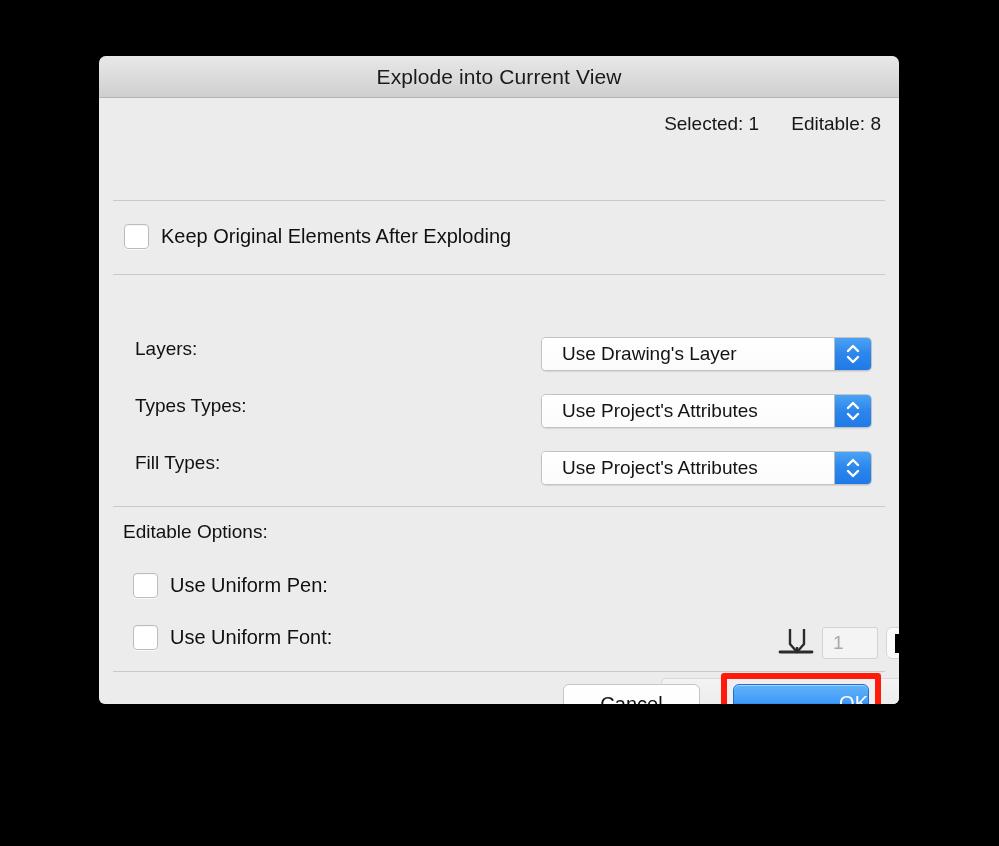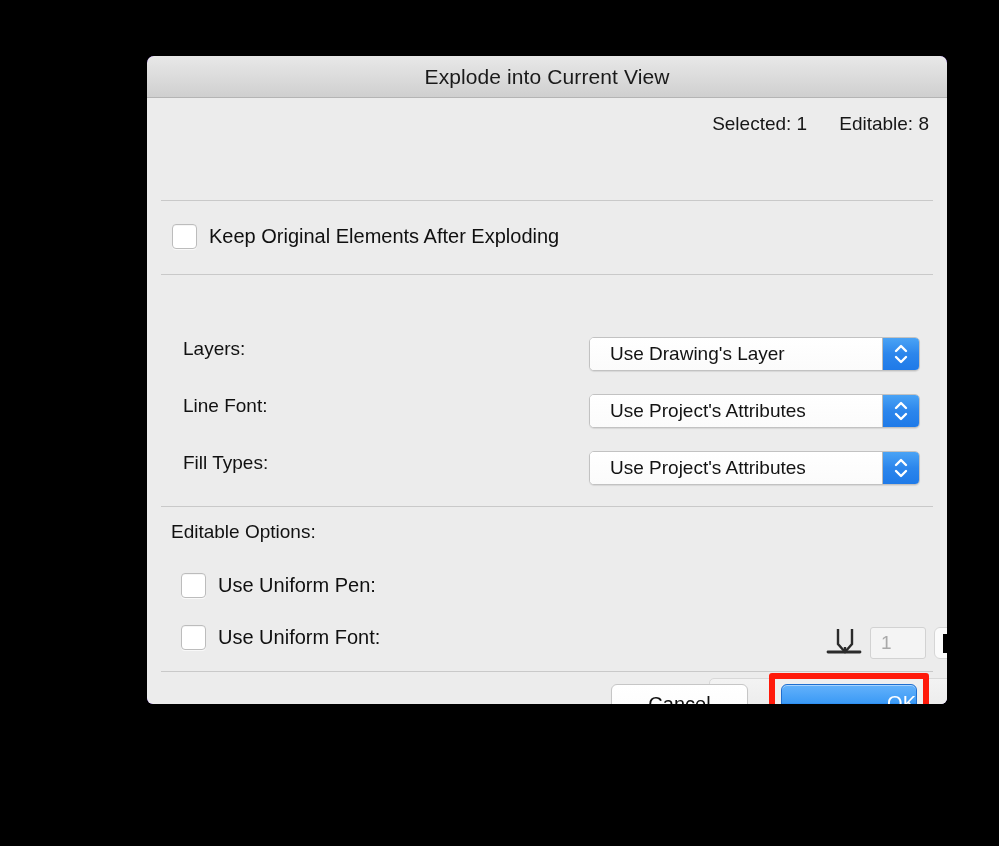--- a/index.html
+++ b/index.html
@@ -21,21 +21,20 @@
   #dialog {
     position: absolute;
     left: 99px;
     top: 56px;
     width: 800px;
     height: 648px;
     background: #6d28d9;
     border-radius: 7px 7px 6px 6px;
     box-shadow: 0 2px 6px rgba(0,0,0,0.55);
     overflow: hidden;
-    margin-left: 48px;
   }
 
   #titlebar {
     height: 41px;
     background: linear-gradient(to bottom, #e8e8e8 0%, #dcdcdc 50%, #cfcfcf 100%);
     border-bottom: 1px solid #b4b4b4;
     display: flex;
     align-items: center;
     justify-content: center;
   }
@@ -307,21 +306,21 @@
       <span class="stepper">
         <svg class="chev" viewBox="0 0 14 9">
             <polyline points="2,7 7,2 12,7" fill="none" stroke="#ffffff" stroke-width="2.4" stroke-linecap="round" stroke-linejoin="round"></polyline>
           </svg>
         <svg class="chev" viewBox="0 0 14 9">
             <polyline points="2,2 7,7 12,2" fill="none" stroke="#ffffff" stroke-width="2.4" stroke-linecap="round" stroke-linejoin="round"></polyline>
           </svg>
       </span>
     </div>
 
-    <div class="field-label" id="lbl-line">Line Font:</div>
+    <div class="field-label" id="lbl-line">Types Types:</div>
     <div class="popup" id="pop-line">
       <span class="popup-text">Use Project's Attributes</span>
       <span class="stepper">
         <svg class="chev" viewBox="0 0 14 9">
             <polyline points="2,7 7,2 12,7" fill="none" stroke="#ffffff" stroke-width="2.4" stroke-linecap="round" stroke-linejoin="round"></polyline>
           </svg>
         <svg class="chev" viewBox="0 0 14 9">
             <polyline points="2,2 7,7 12,2" fill="none" stroke="#ffffff" stroke-width="2.4" stroke-linecap="round" stroke-linejoin="round"></polyline>
           </svg>
       </span>

